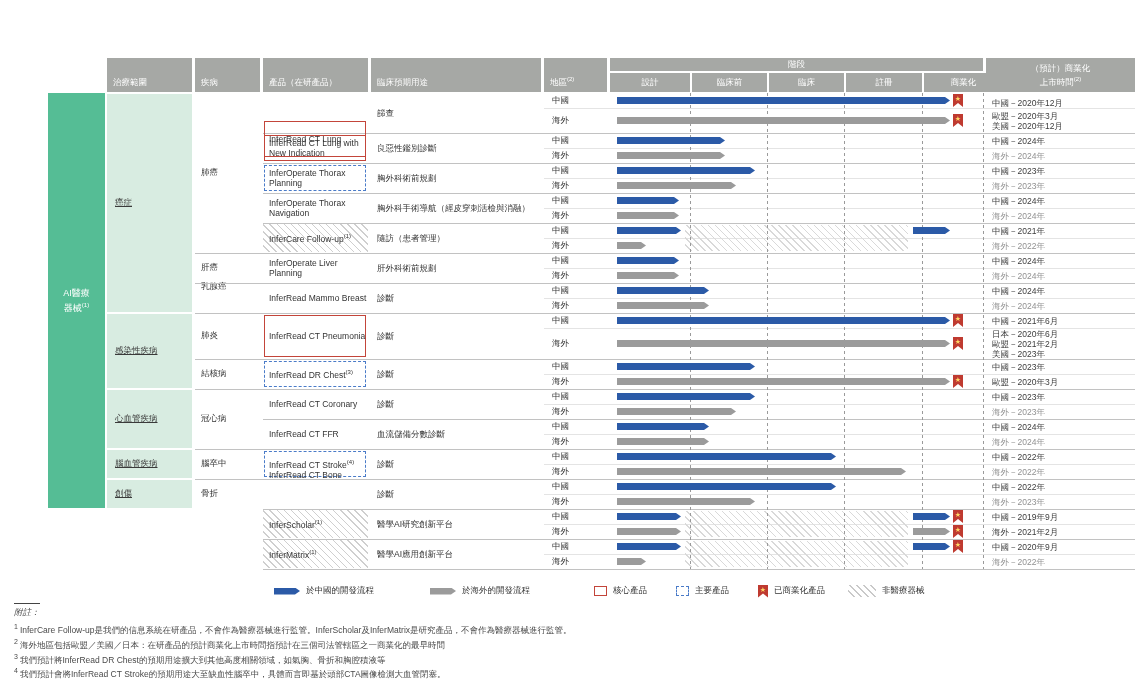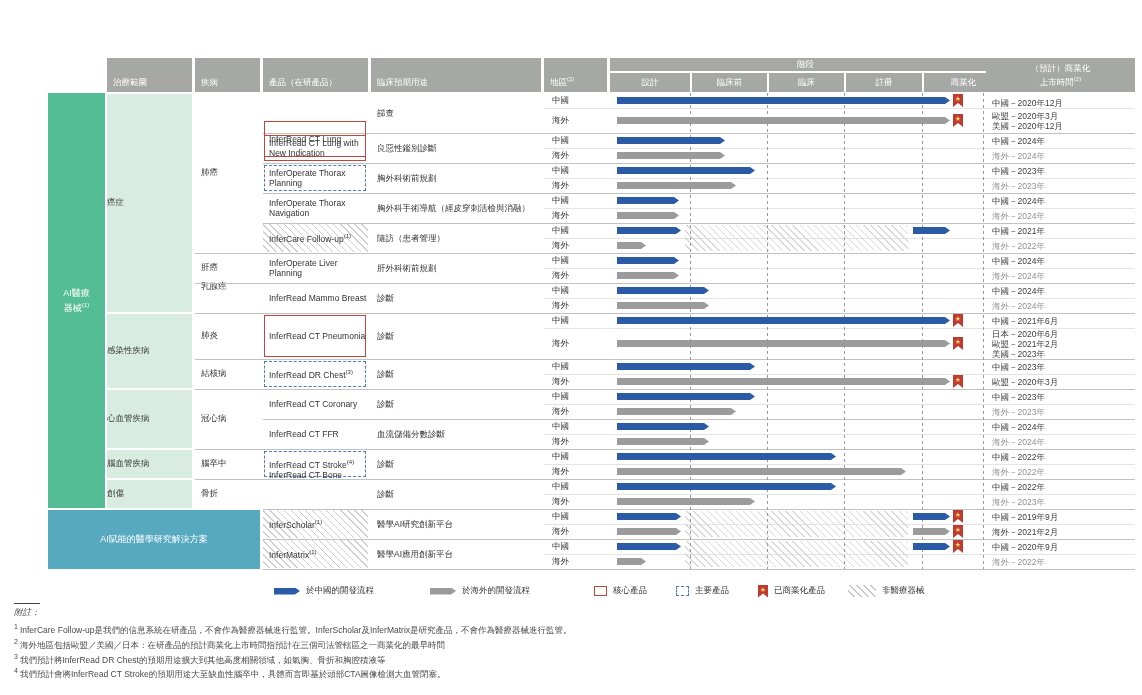--- a/index.html
+++ b/index.html
@@ -9,34 +9,34 @@
          font-size:16.5px;letter-spacing:2.2px;color:#111;white-space:nowrap;}
   
   .hc{position:absolute;background:var(--header-bg);color:#fff;font-size:8.5px;}
   .hc .hlabel{position:absolute;left:6px;bottom:3px;white-space:nowrap;}
   .hc sup{font-size:6px;}
   .h-area{left:107px;top:58px;width:85px;height:34px;}
   .h-disease{left:195px;top:58px;width:65px;height:34px;}
   .h-product{left:263px;top:58px;width:105px;height:34px;}
   .h-use{left:371px;top:58px;width:170px;height:34px;}
   .h-region{left:544px;top:58px;width:63px;height:34px;}
-  .h-banner{left:610px;top:58px;width:373px;height:13px;text-align:center;line-height:13px;padding-left:9px;}
+  .h-banner{left:610px;top:58px;width:373px;height:13px;text-align:center;line-height:13px;}
   .h-launch{left:986px;top:58px;width:149px;height:34px;text-align:center;
             display:flex;flex-direction:column;justify-content:center;line-height:11px;}
   .stage-cell{position:absolute;top:73px;height:19px;background:var(--header-bg);color:#fff;
               font-size:8.5px;display:flex;align-items:flex-end;justify-content:center;padding-bottom:3px;box-sizing:border-box;}
   
   .devices-box{position:absolute;left:48px;top:93px;width:57px;height:415px;background:var(--group-green);
                color:#fff;font-size:9px;display:flex;align-items:center;justify-content:center;text-align:center;line-height:12px;}
   .devices-box sup{font-size:6px;}
   .solutions-box{position:absolute;left:48px;top:510px;width:212px;height:59px;background:var(--solutions-blue);
                color:#fff;font-size:9px;display:flex;align-items:center;justify-content:center;text-align:center;}
   
   .area-cell{position:absolute;background:var(--area-green);font-size:8.5px;color:#3a3a3a;
-             display:flex;align-items:center;box-sizing:border-box;}
+             display:flex;align-items:center;padding-left:8px;box-sizing:border-box;text-decoration:underline;}
   .disease-cell{position:absolute;font-size:8.5px;color:#333;display:flex;align-items:center;padding-left:6px;box-sizing:border-box;}
   .pcell,.ucell{position:absolute;font-size:8.5px;color:#333;display:flex;align-items:center;
                 padding-left:6px;box-sizing:border-box;line-height:10.5px;z-index:5;}
   .pcell{width:105px;left:263px;}
   .ucell{width:170px;left:371px;}
   .pcell sup{font-size:6px;}
   .pcell.core::before{content:"";position:absolute;left:1px;right:2px;top:2px;bottom:2px;
                       border:1px solid var(--core-red);}
   .pcell.major::before{content:"";position:absolute;left:1px;right:2px;top:2px;bottom:2px;
                       border:1px dashed var(--major-blue);}
@@ -115,23 +115,20 @@
     </div>
   <div class="hc h-launch">
     <div>（預計）商業化</div>
     <div><span>上市時間</span><sup>(2)</sup></div>
   </div>
 
   <div class="devices-box">
     <div><span>AI醫療</span><br>
          <span>器械</span><sup>(1)</sup></div>
   </div>
-  <div class="solutions-box">
-    <span>AI賦能的醫學研究解決方案</span>
-  </div>
 
   <div id="tbody-layer">
       <div class="gridline" style="left: 690px; top: 93px; height: 476px;"></div>
       <div class="gridline" style="left: 767px; top: 93px; height: 476px;"></div>
       <div class="gridline" style="left: 844px; top: 93px; height: 476px;"></div>
       <div class="gridline" style="left: 922px; top: 93px; height: 476px;"></div>
       <div class="gridline" style="left: 983px; top: 93px; height: 476px;"></div>
       <div class="area-cell" style="left: 107px; top: 94px; width: 85px; height: 218px;">癌症</div>
       <div class="area-cell" style="left: 107px; top: 314px; width: 85px; height: 74px;">感染性疾病</div>
       <div class="area-cell" style="left: 107px; top: 390px; width: 85px; height: 58px;">心血管疾病</div>

